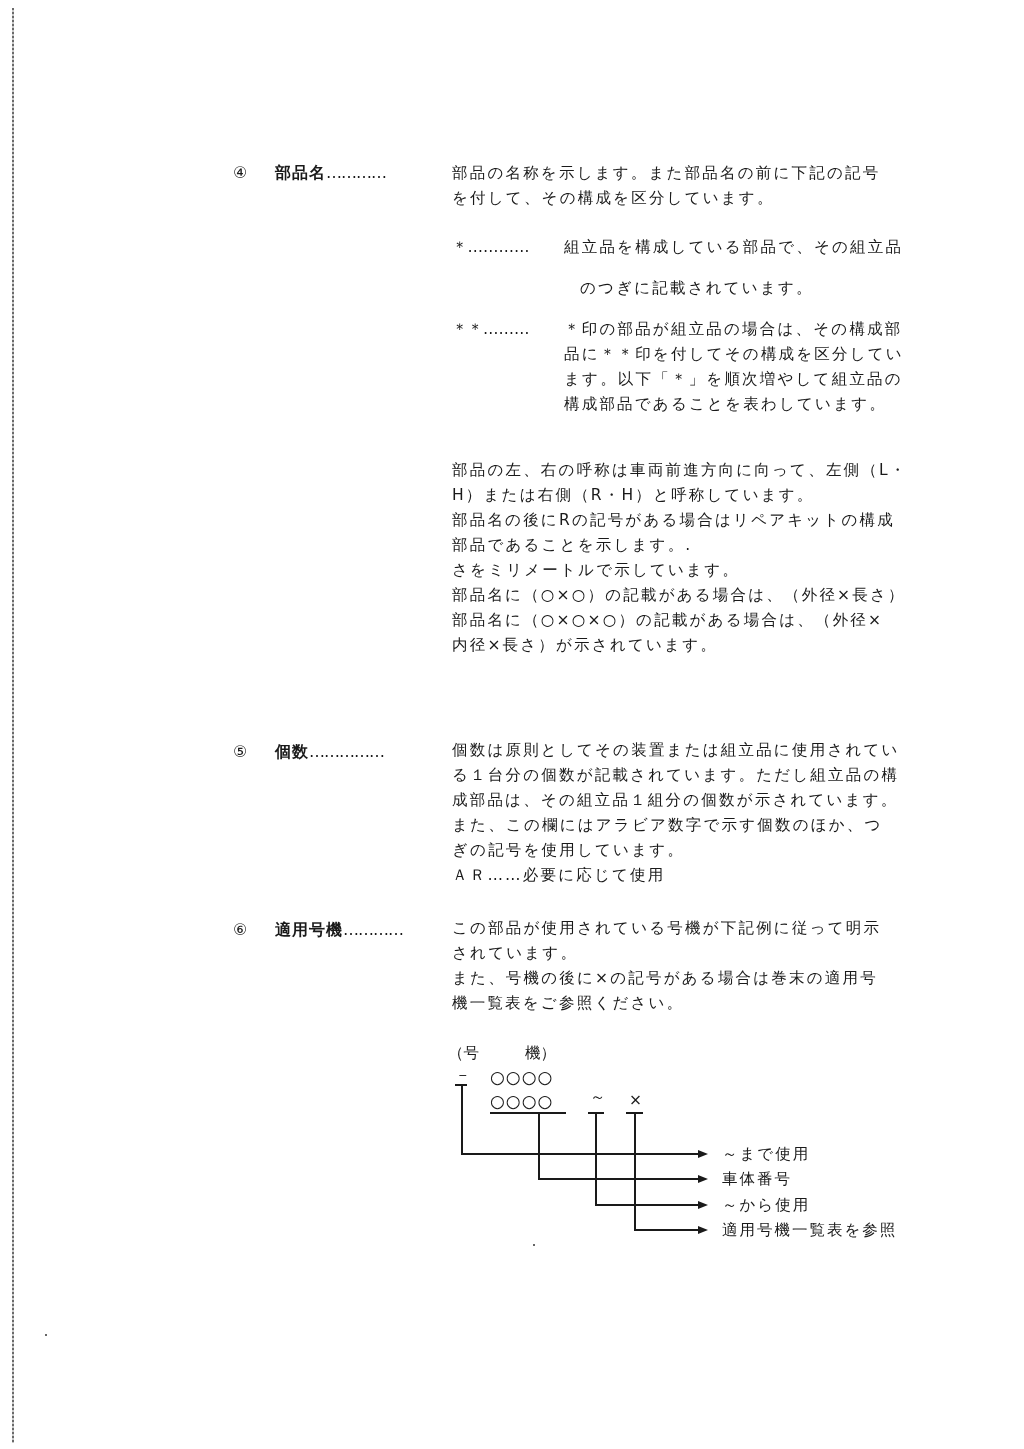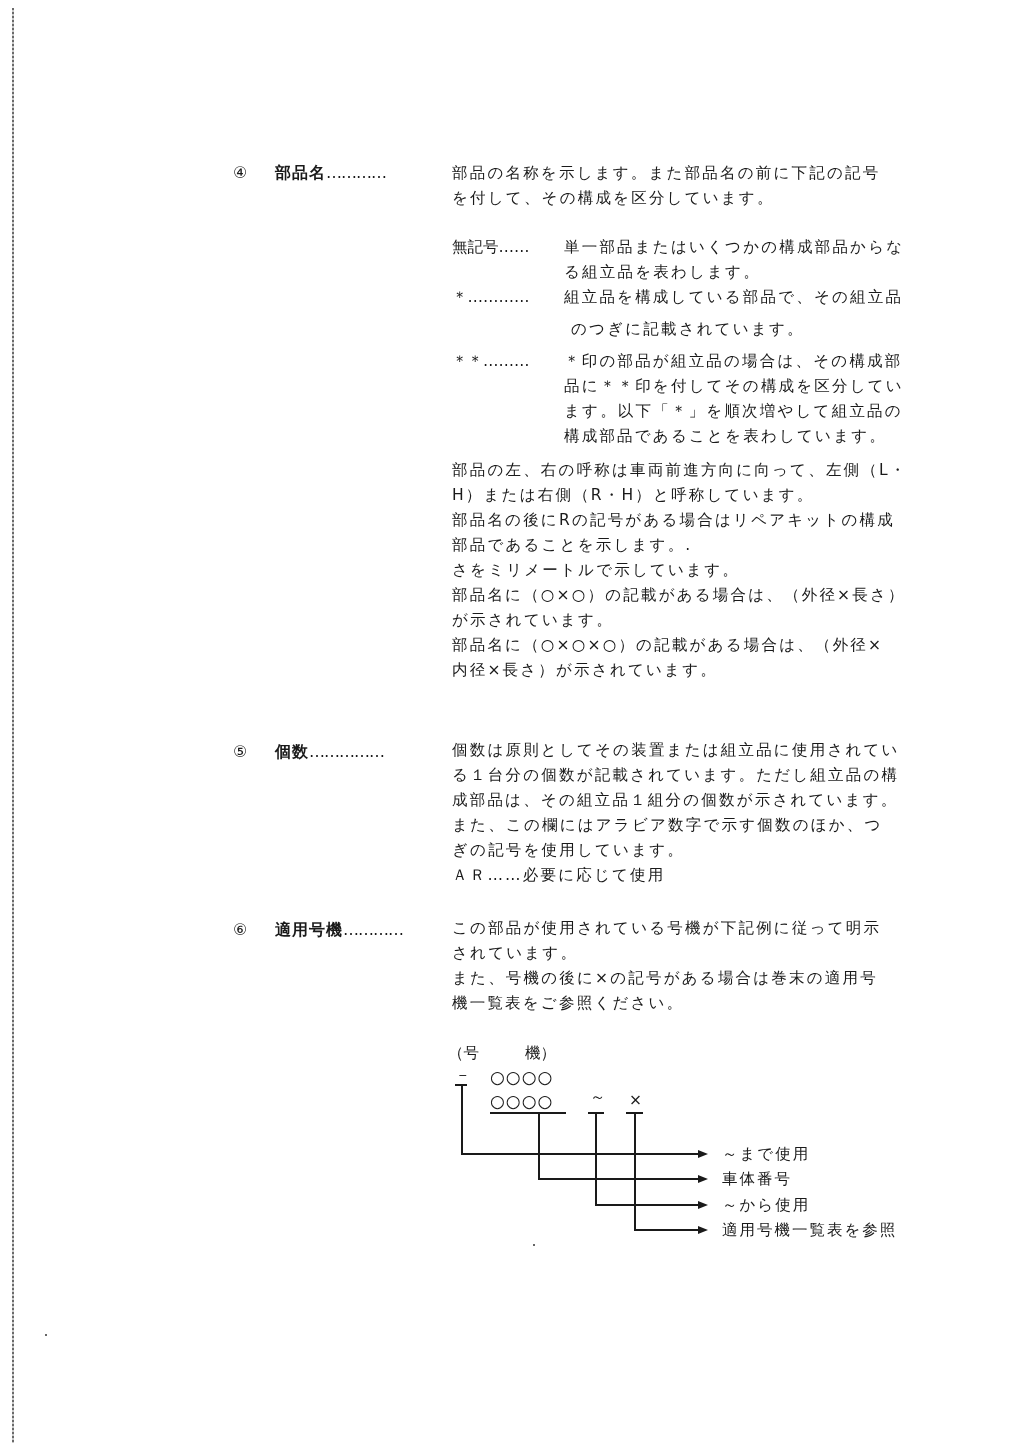--- a/index.html
+++ b/index.html
@@ -38,51 +38,43 @@
 
 <div class="section">
   <span class="num" style="top:163px;">④</span>
   <span class="label" style="top:163px;"><span>部品名</span><span class="dots">…………</span></span>
   <div class="body-text" style="top:160px;font-family:Liberation Serif, serif;">
     <p>部品の名称を示します。また部品名の前に下記の記号</p>
     <p>を付して、その構成を区分しています。</p>
   </div>
   <div class="sym-list" style="top:235px;">
     <div class="sym-row">
-      <span class="sym-key">無記号……</span>
-      <div class="sym-desc">
-        <p style="margin:0">単一部品またはいくつかの構成部品からな</p>
-        <p style="margin:0">る組立品を表わします。</p>
-      </div>
-    </div>
-    <div class="sym-row">
       <span class="sym-key">＊…………</span>
       <div class="sym-desc">
         <p style="margin:0">組立品を構成している部品で、その組立品</p>
-        <p style="margin:7px">のつぎに記載されています。</p>
+        <p style="margin:16px">のつぎに記載されています。</p>
       </div>
     </div>
     <div class="sym-row">
       <span class="sym-key">＊＊………</span>
       <div class="sym-desc">
         <p style="margin:0">＊印の部品が組立品の場合は、その構成部</p>
         <p style="margin:0">品に＊＊印を付してその構成を区分してい</p>
         <p style="margin:0">ます。以下「＊」を順次増やして組立品の</p>
         <p style="margin:0">構成部品であることを表わしています。</p>
       </div>
     </div>
   </div>
   <div class="body-text" style="top:458px;">
     <p>部品の左、右の呼称は車両前進方向に向って、左側（L・</p>
     <p>H）または右側（R・H）と呼称しています。</p>
     <p>部品名の後にRの記号がある場合はリペアキットの構成</p>
     <p>部品であることを示します。.</p>
     <p>さをミリメートルで示しています。</p>
     <p>部品名に（○×○）の記載がある場合は、（外径×長さ）</p>
-    <p>が示されています。</p>
     <p>部品名に（○×○×○）の記載がある場合は、（外径×</p>
     <p>内径×長さ）が示されています。</p>
   </div>
 </div>
 
 <div class="section">
   <span class="num" style="top:742px;">⑤</span>
   <span class="label" style="top:742px;"><span>個数</span><span class="dots">……………</span></span>
   <div class="body-text" style="top:738px;">
     <p>個数は原則としてその装置または組立品に使用されてい</p>

